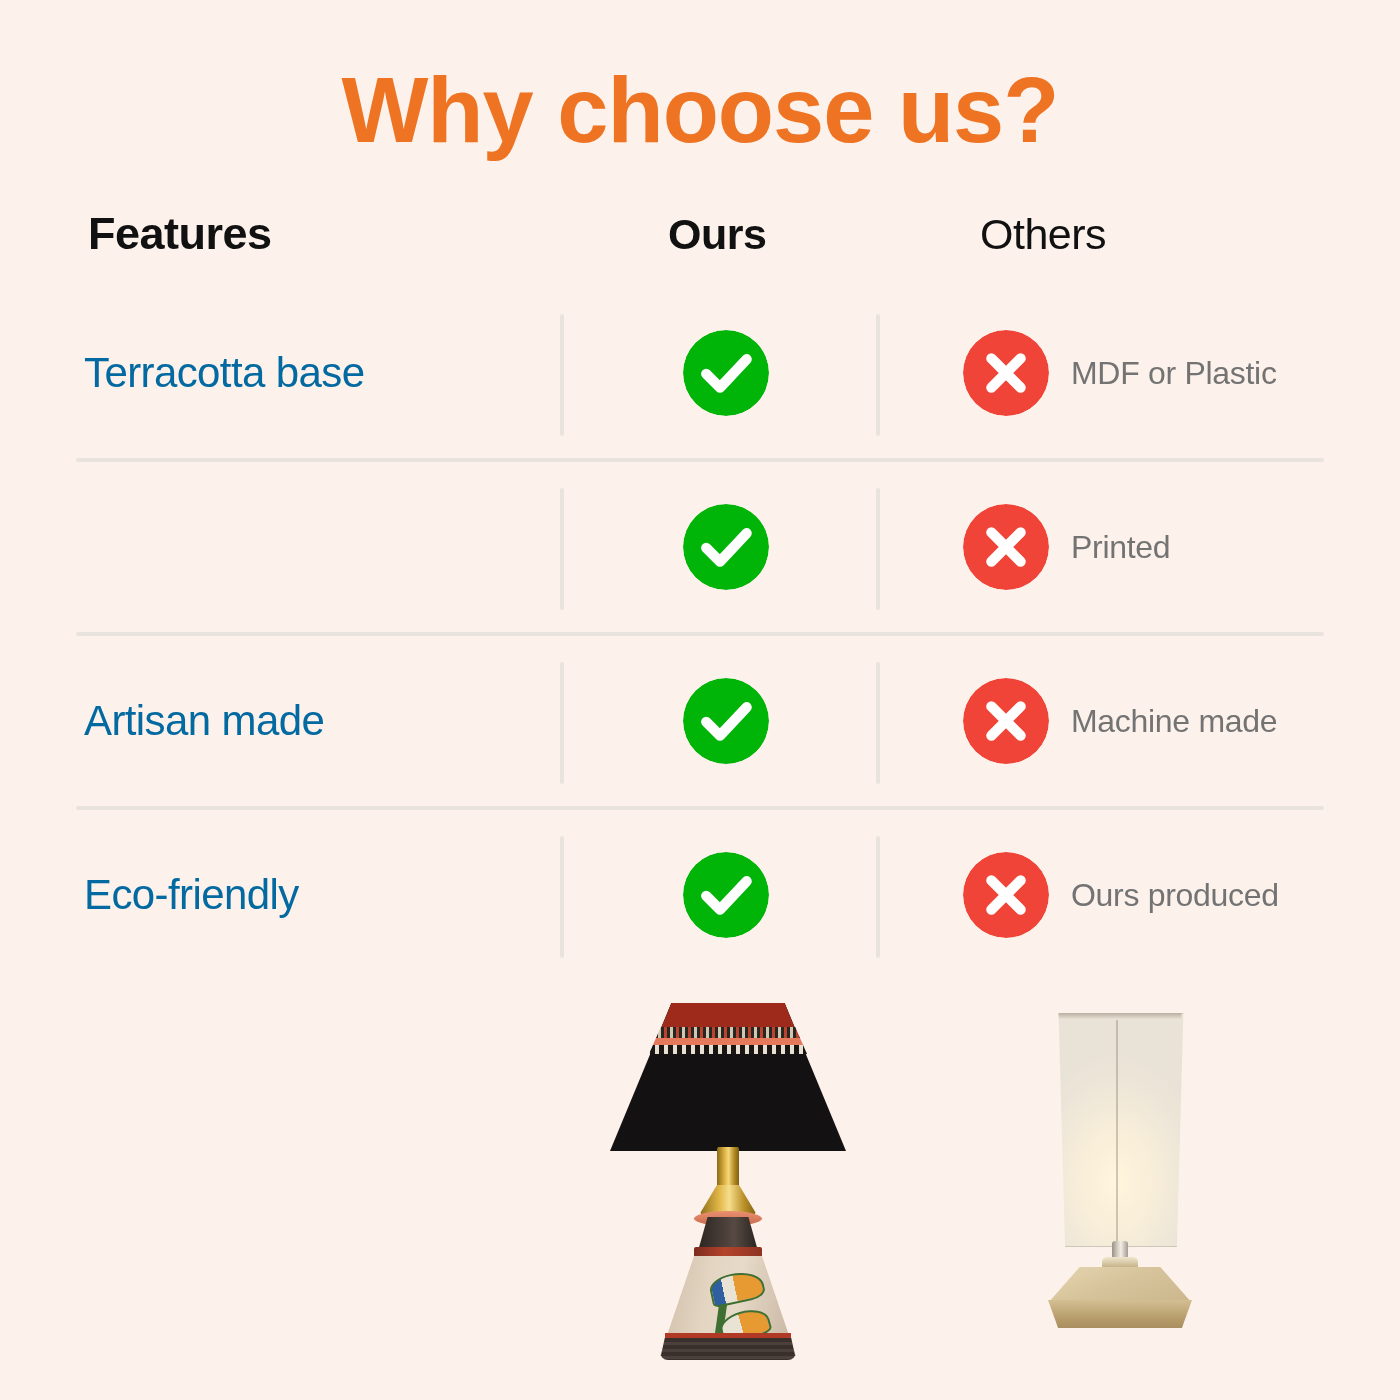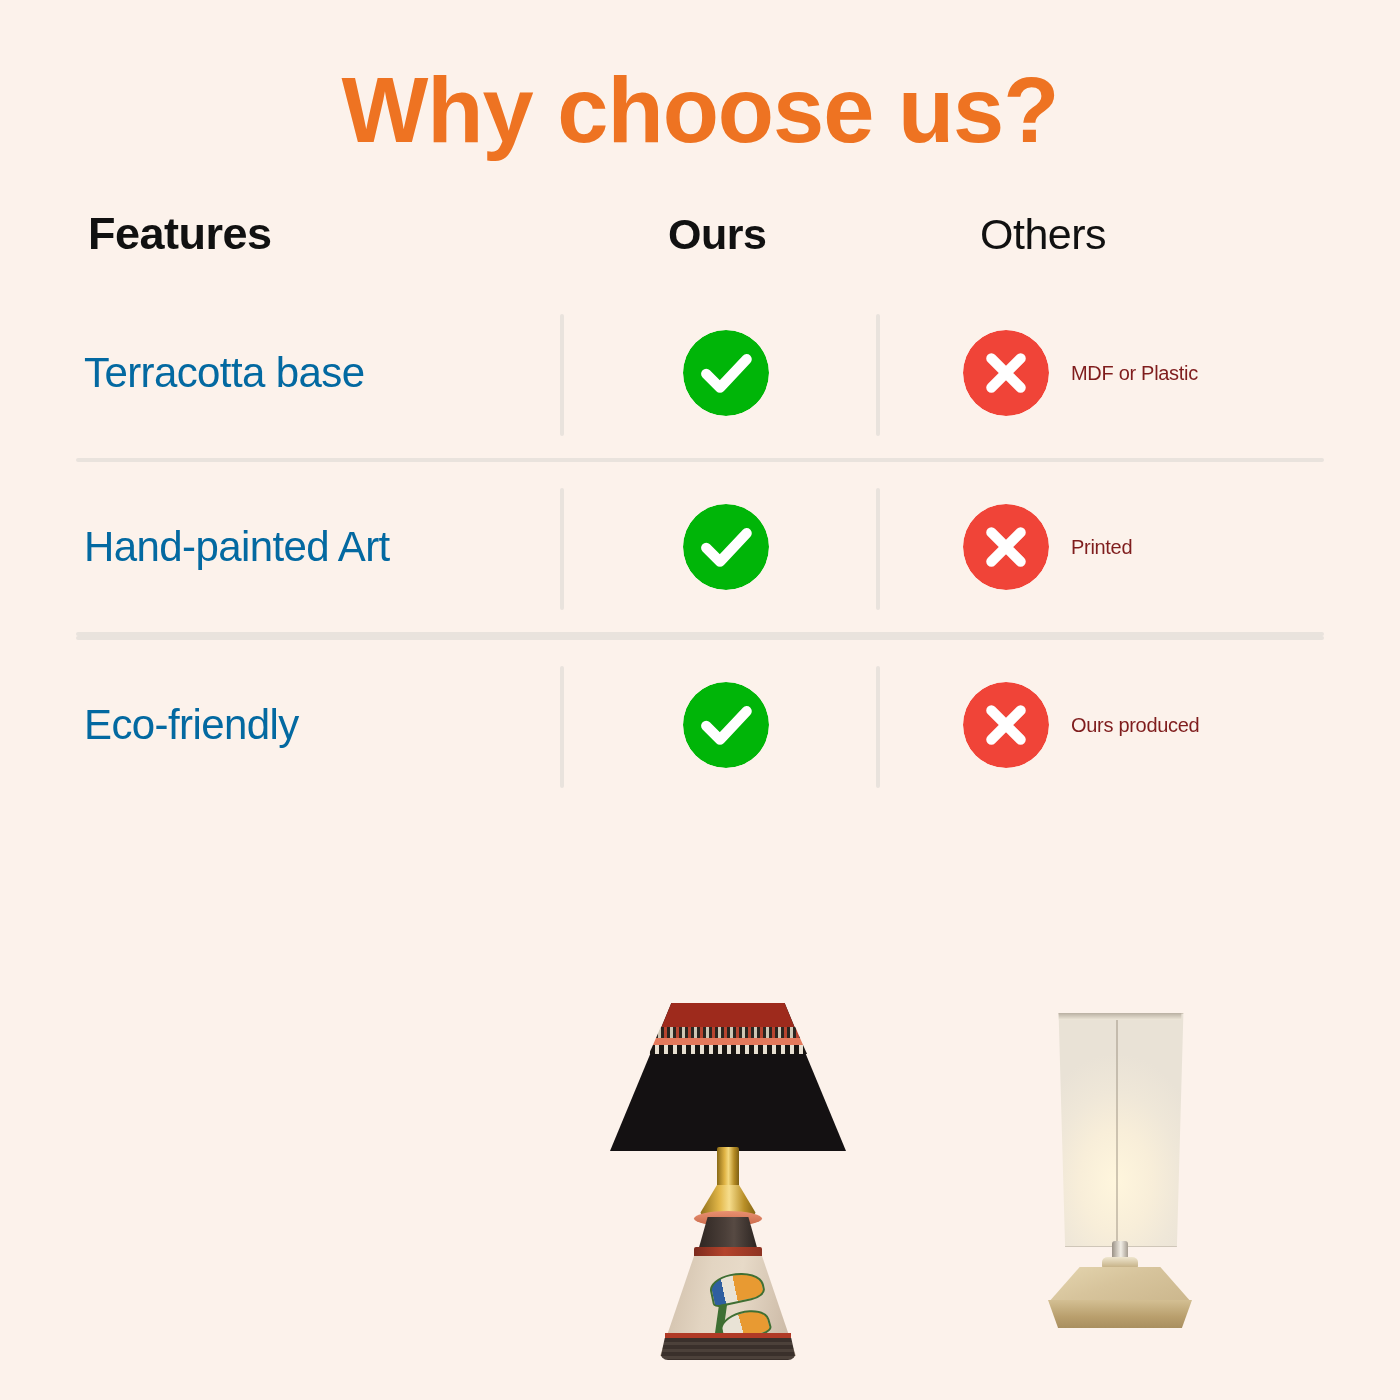--- a/index.html
+++ b/index.html
@@ -46,21 +46,21 @@
   .row .vdiv.v2{left:876px;}
 
   .row .ours-cell{
     position:absolute;left:662px;top:50%;transform:translateY(-50%);
     width:128px;display:flex;justify-content:center;align-items:center;
   }
   .row .others-cell{
     position:absolute;left:963px;top:50%;transform:translateY(-50%);
     display:flex;align-items:center;gap:22px;
   }
-  .others-text{font-size:20px;letter-spacing:-0.3px;color:#7f1d1d;white-space:nowrap;}
+  .others-text{font-size:32px;letter-spacing:-0.3px;color:#737373;white-space:nowrap;}
 
   .circle{width:86px;height:86px;border-radius:50%;display:block;flex:0 0 auto;}
   .hdiv{height:4px;background:#E9E3DD;border-radius:2px;margin:0 76px;}
 
   
   .lamps{position:absolute;left:0;top:985px;width:1400px;height:415px;}
 
   
   .lamp-ours{position:absolute;left:598px;width:260px;height:400px;}
   .shade-o{
@@ -216,40 +216,57 @@
             <circle cx="50" cy="50" r="50" fill="#F04438"></circle>
             <path d="M33 33 L67 67 M67 33 L33 67" fill="none" stroke="#ffffff" stroke-width="12" stroke-linecap="round"></path>
           </svg>
           <span class="others-text">MDF or Plastic</span>
         </div>
       </div>
 
       <div class="hdiv" style="background: rgb(233, 227, 221);"></div>
 
       <div class="row">
-        <div class="label">Hand-painted Art</div>
         <div class="vdiv v1" style="background: rgb(233, 227, 221);"></div>
         <div class="vdiv v2" style="background: rgb(233, 227, 221);"></div>
         <div class="ours-cell">
           <svg class="circle" viewBox="0 0 100 100">
             <circle cx="50" cy="50" r="50" fill="#00B508"></circle>
             <path d="M27 51 L43 67 L74 34" fill="none" stroke="#ffffff" stroke-width="12" stroke-linecap="round" stroke-linejoin="round"></path>
           </svg>
         </div>
         <div class="others-cell">
           <svg class="circle" viewBox="0 0 100 100">
             <circle cx="50" cy="50" r="50" fill="#F04438"></circle>
             <path d="M33 33 L67 67 M67 33 L33 67" fill="none" stroke="#ffffff" stroke-width="12" stroke-linecap="round"></path>
           </svg>
           <span class="others-text">Printed</span>
         </div>
       </div>
 
       <div class="hdiv" style="background: rgb(233, 227, 221);"></div>
 
+      <div class="row">
+        <div class="label">Artisan made</div>
+        <div class="vdiv v1" style="background: rgb(233, 227, 221);"></div>
+        <div class="vdiv v2" style="background: rgb(233, 227, 221);"></div>
+        <div class="ours-cell">
+          <svg class="circle" viewBox="0 0 100 100">
+            <circle cx="50" cy="50" r="50" fill="#00B508"></circle>
+            <path d="M27 51 L43 67 L74 34" fill="none" stroke="#ffffff" stroke-width="12" stroke-linecap="round" stroke-linejoin="round"></path>
+          </svg>
+        </div>
+        <div class="others-cell">
+          <svg class="circle" viewBox="0 0 100 100">
+            <circle cx="50" cy="50" r="50" fill="#F04438"></circle>
+            <path d="M33 33 L67 67 M67 33 L33 67" fill="none" stroke="#ffffff" stroke-width="12" stroke-linecap="round"></path>
+          </svg>
+          <span class="others-text">Machine made</span>
+        </div>
+      </div>
 
       <div class="hdiv" style="background: rgb(233, 227, 221);"></div>
 
       <div class="row">
         <div class="label">Eco-friendly</div>
         <div class="vdiv v1" style="background: rgb(233, 227, 221);"></div>
         <div class="vdiv v2" style="background: rgb(233, 227, 221);"></div>
         <div class="ours-cell">
           <svg class="circle" viewBox="0 0 100 100">
             <circle cx="50" cy="50" r="50" fill="#00B508"></circle>

